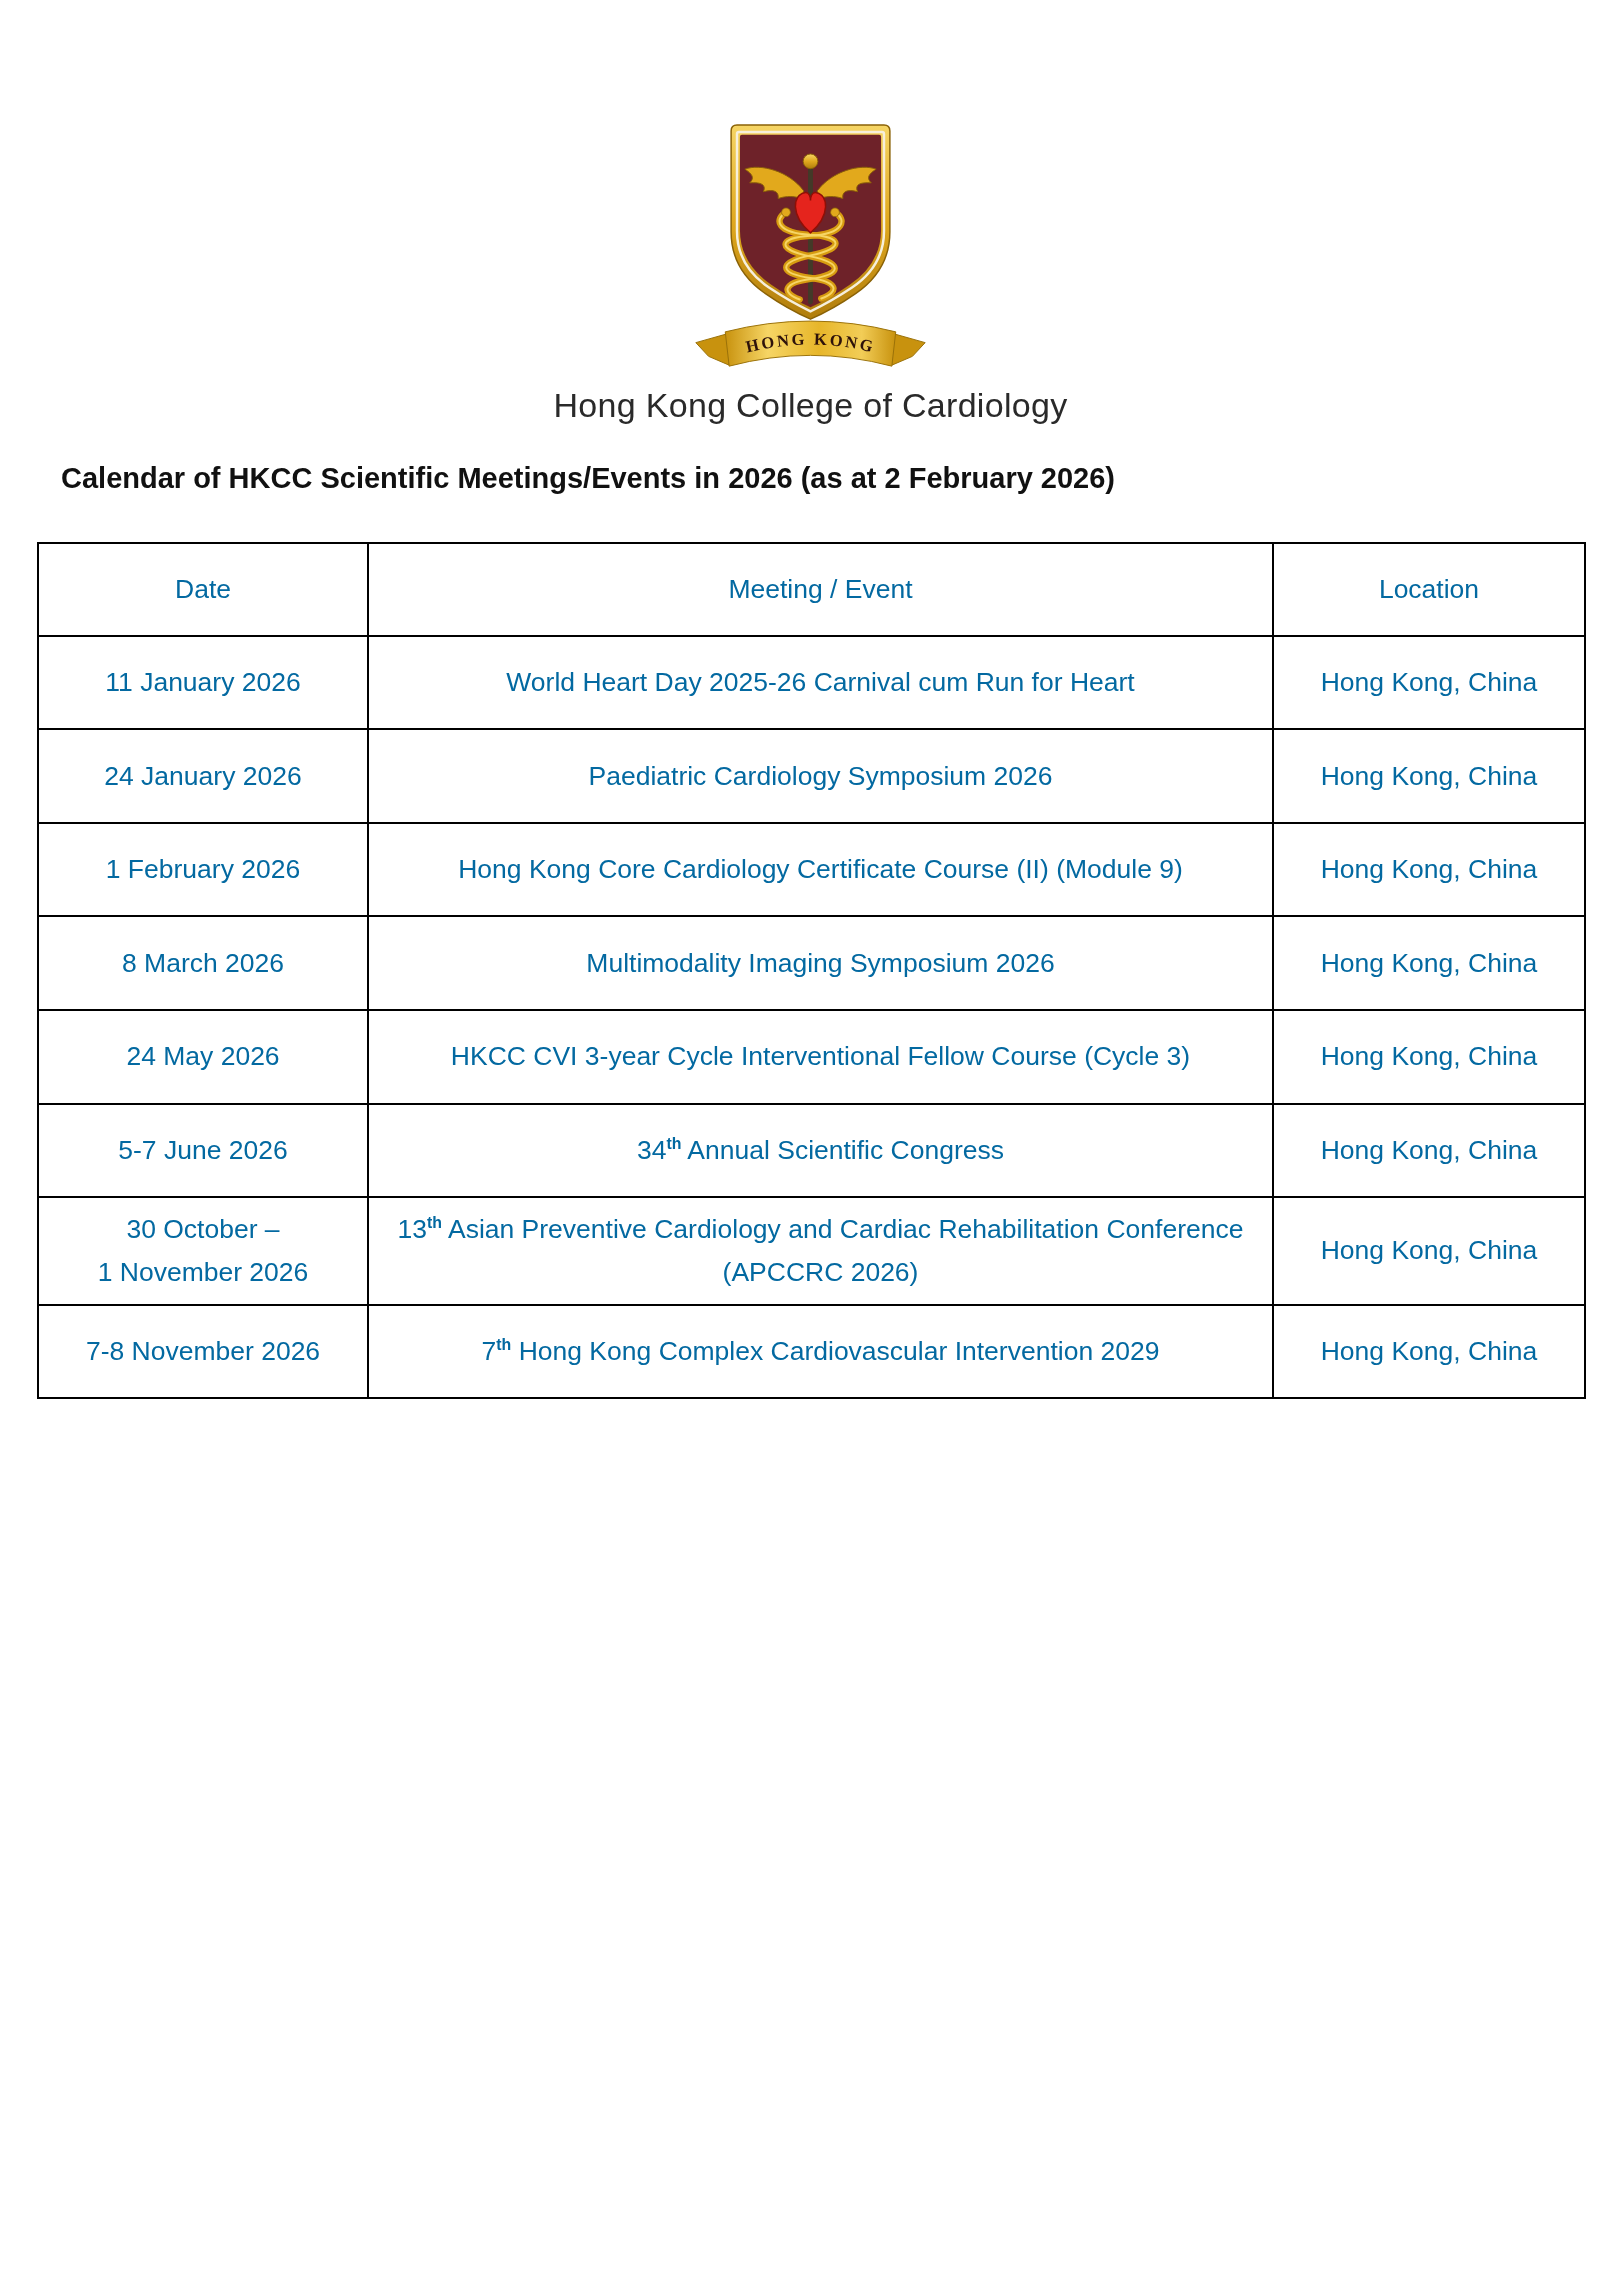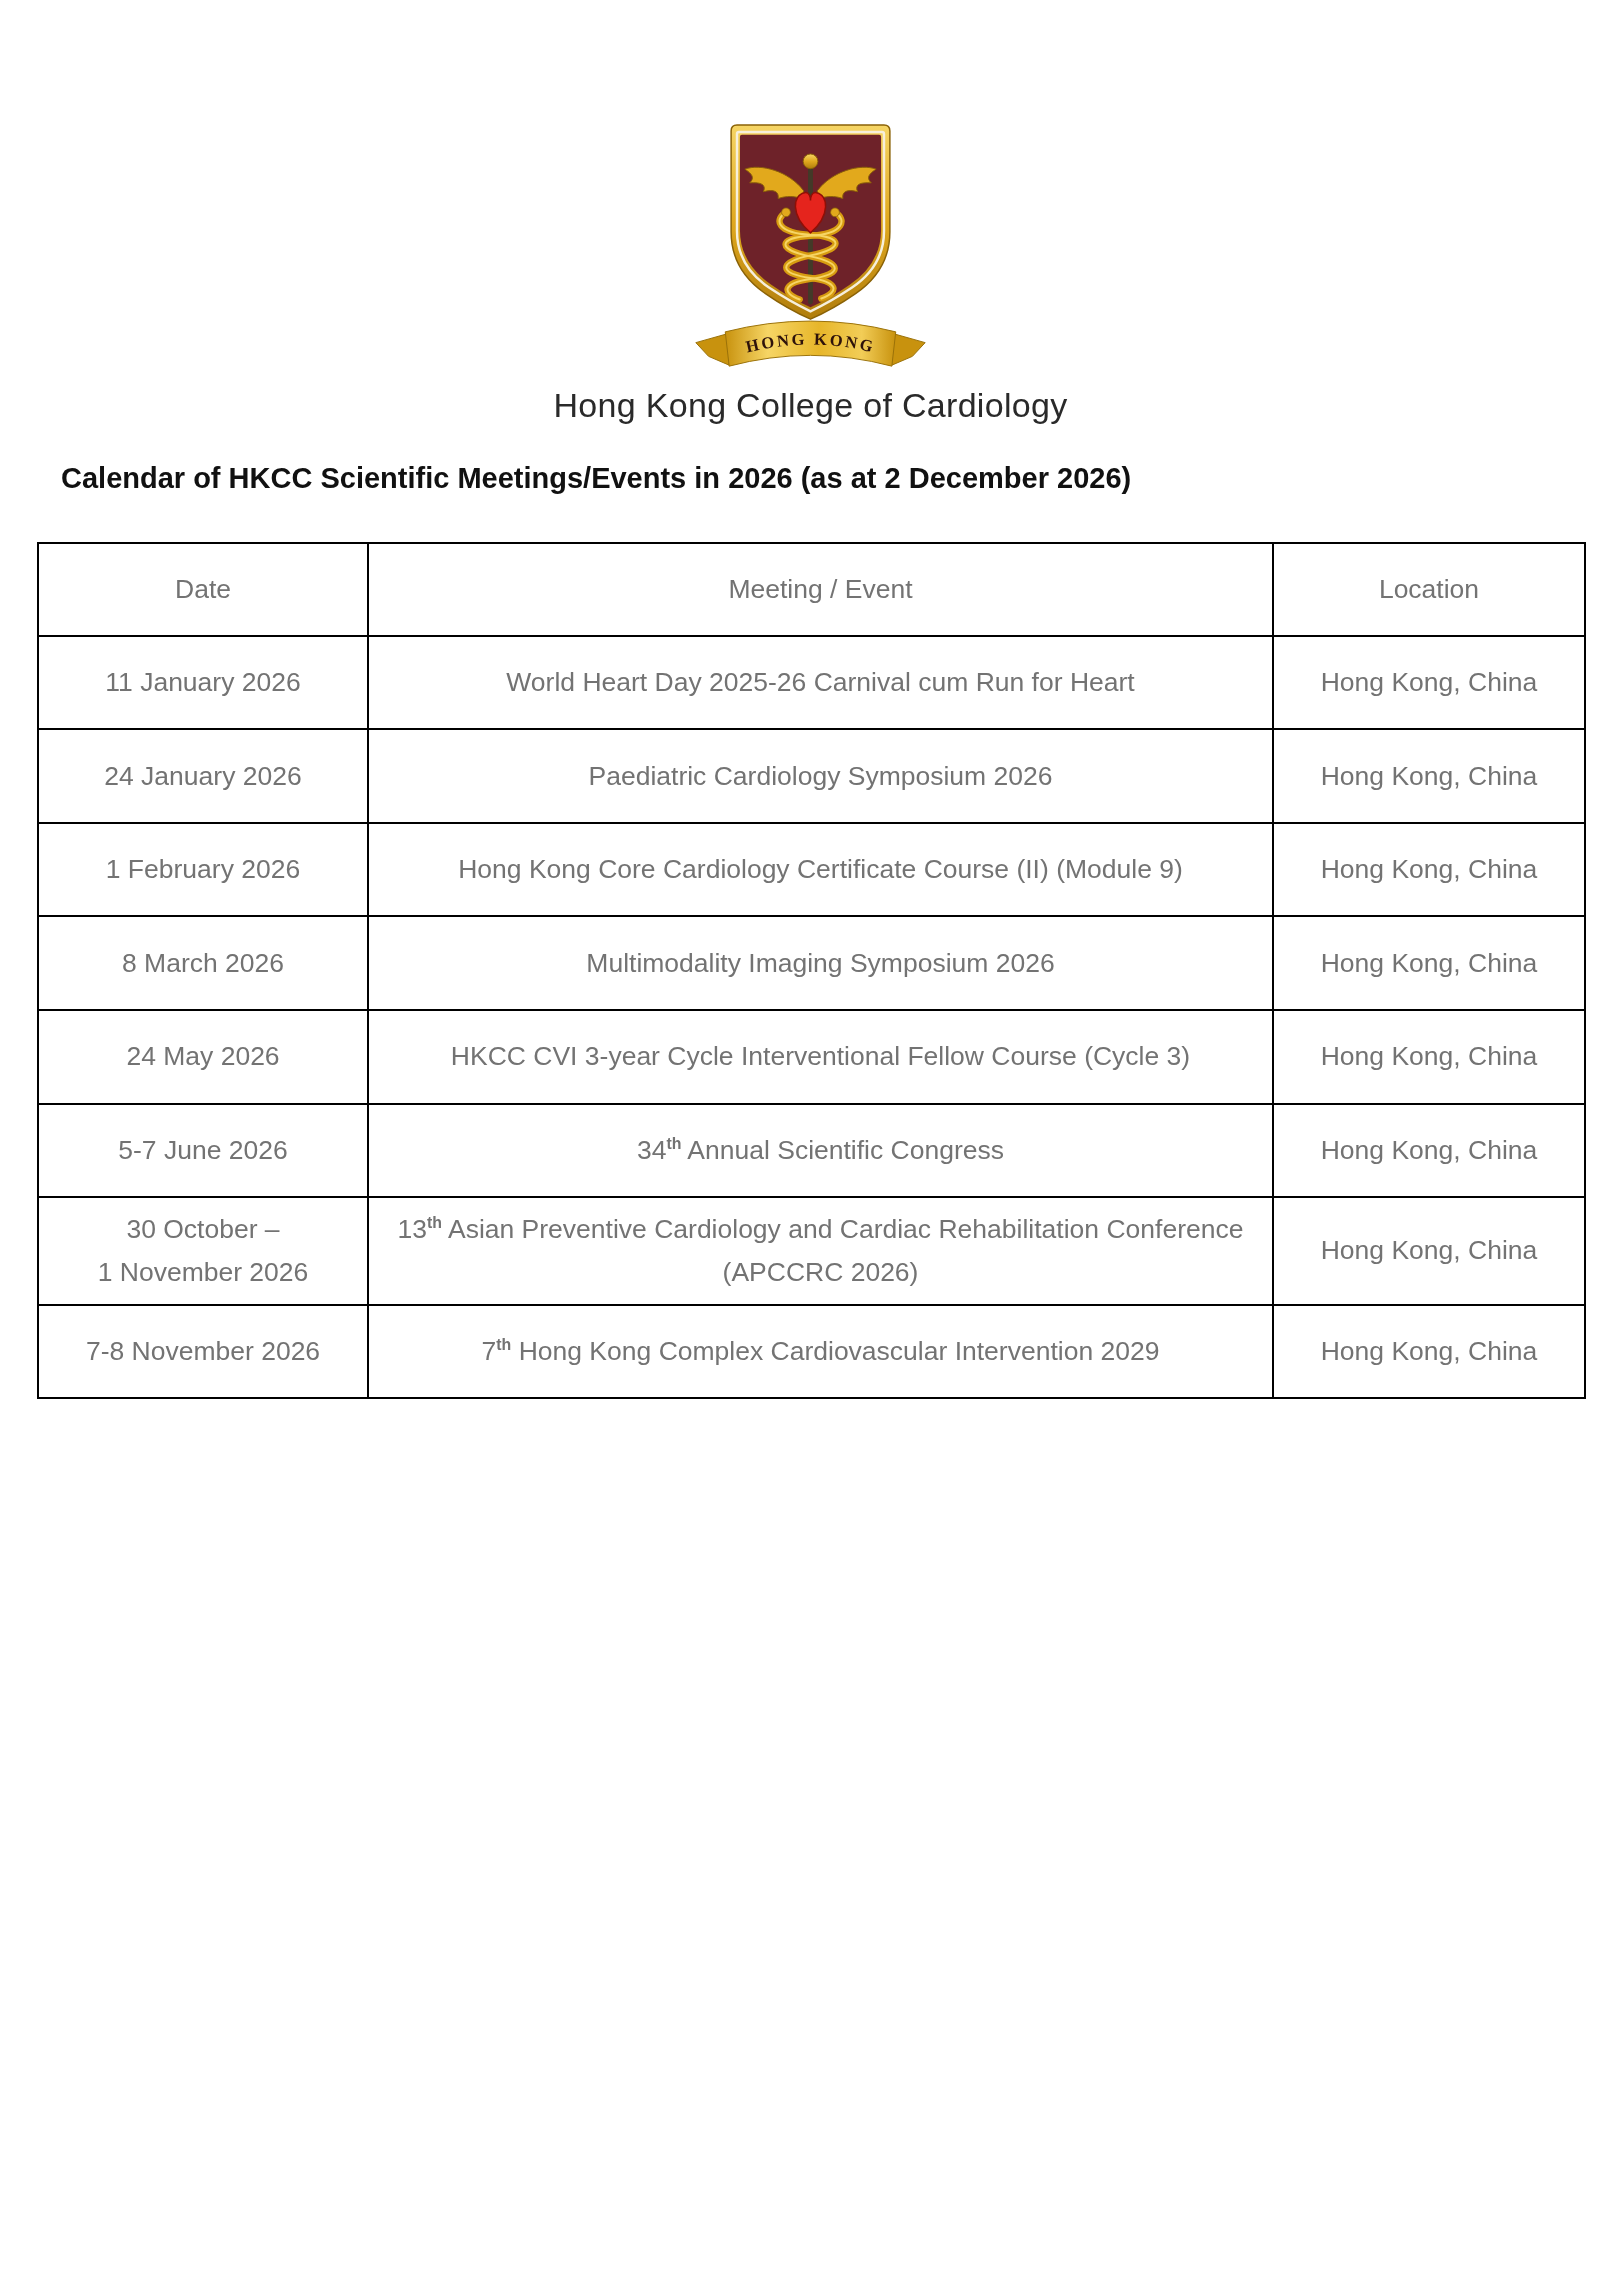--- a/index.html
+++ b/index.html
@@ -15,21 +15,21 @@
     margin:37px 0 0 61px; font-size:29px; font-weight:bold; color:#111111;
   }
   table.events {
     border-collapse:collapse; table-layout:fixed;
     margin:47px 37px 0 37px; width:1547px;
     border:2.9px solid #000000;
   }
   table.events th, table.events td {
     border:2px solid #000000; text-align:center; vertical-align:middle;
     font-size:26.5px; font-weight:normal; padding:9.8px 13.7px; line-height:1.62;
-    color:#737373; word-wrap:break-word;
+    color:#0369a1; word-wrap:break-word;
   }
   table.events th { height:71px; }
   table.events td { height:72px;border-radius:15px; }
   sup { font-size:60%; vertical-align:super; line-height:0;font-weight:bold; }
 </style>
 </head>
 <body>
 
 <div class="masthead">
   <svg class="crest" width="245" height="258" viewBox="0 0 250 263" aria-hidden="true">
@@ -75,21 +75,21 @@
       <path d="M38,214 Q125,192 212,214 L208,249 Q125,227 42,249 Z" fill="url(#bandGrad)" stroke="#9a7108" stroke-width="1"></path>
       <text font-family="Liberation Serif, serif" font-size="17" font-weight="bold" letter-spacing="2.5" fill="#2e120a">
         <textPath href="#bannerArc" startOffset="50%" text-anchor="middle">HONG KONG</textPath>
       </text>
     </g>
   </svg>
 
   <div class="org-name">Hong Kong College of Cardiology</div>
 </div>
 
-<h1 class="doc-title">Calendar of HKCC Scientific Meetings/Events in 2026 (as at 2 December 2026)</h1>
+<h1 class="doc-title">Calendar of HKCC Scientific Meetings/Events in 2026 (as at 2 February 2026)</h1>
 
 <table class="events">
   <colgroup>
     <col style="width:330px">
       <col style="width:905px">
       <col style="width:312px">
   </colgroup>
   <thead>
     <tr>
       <th>Date</th>

